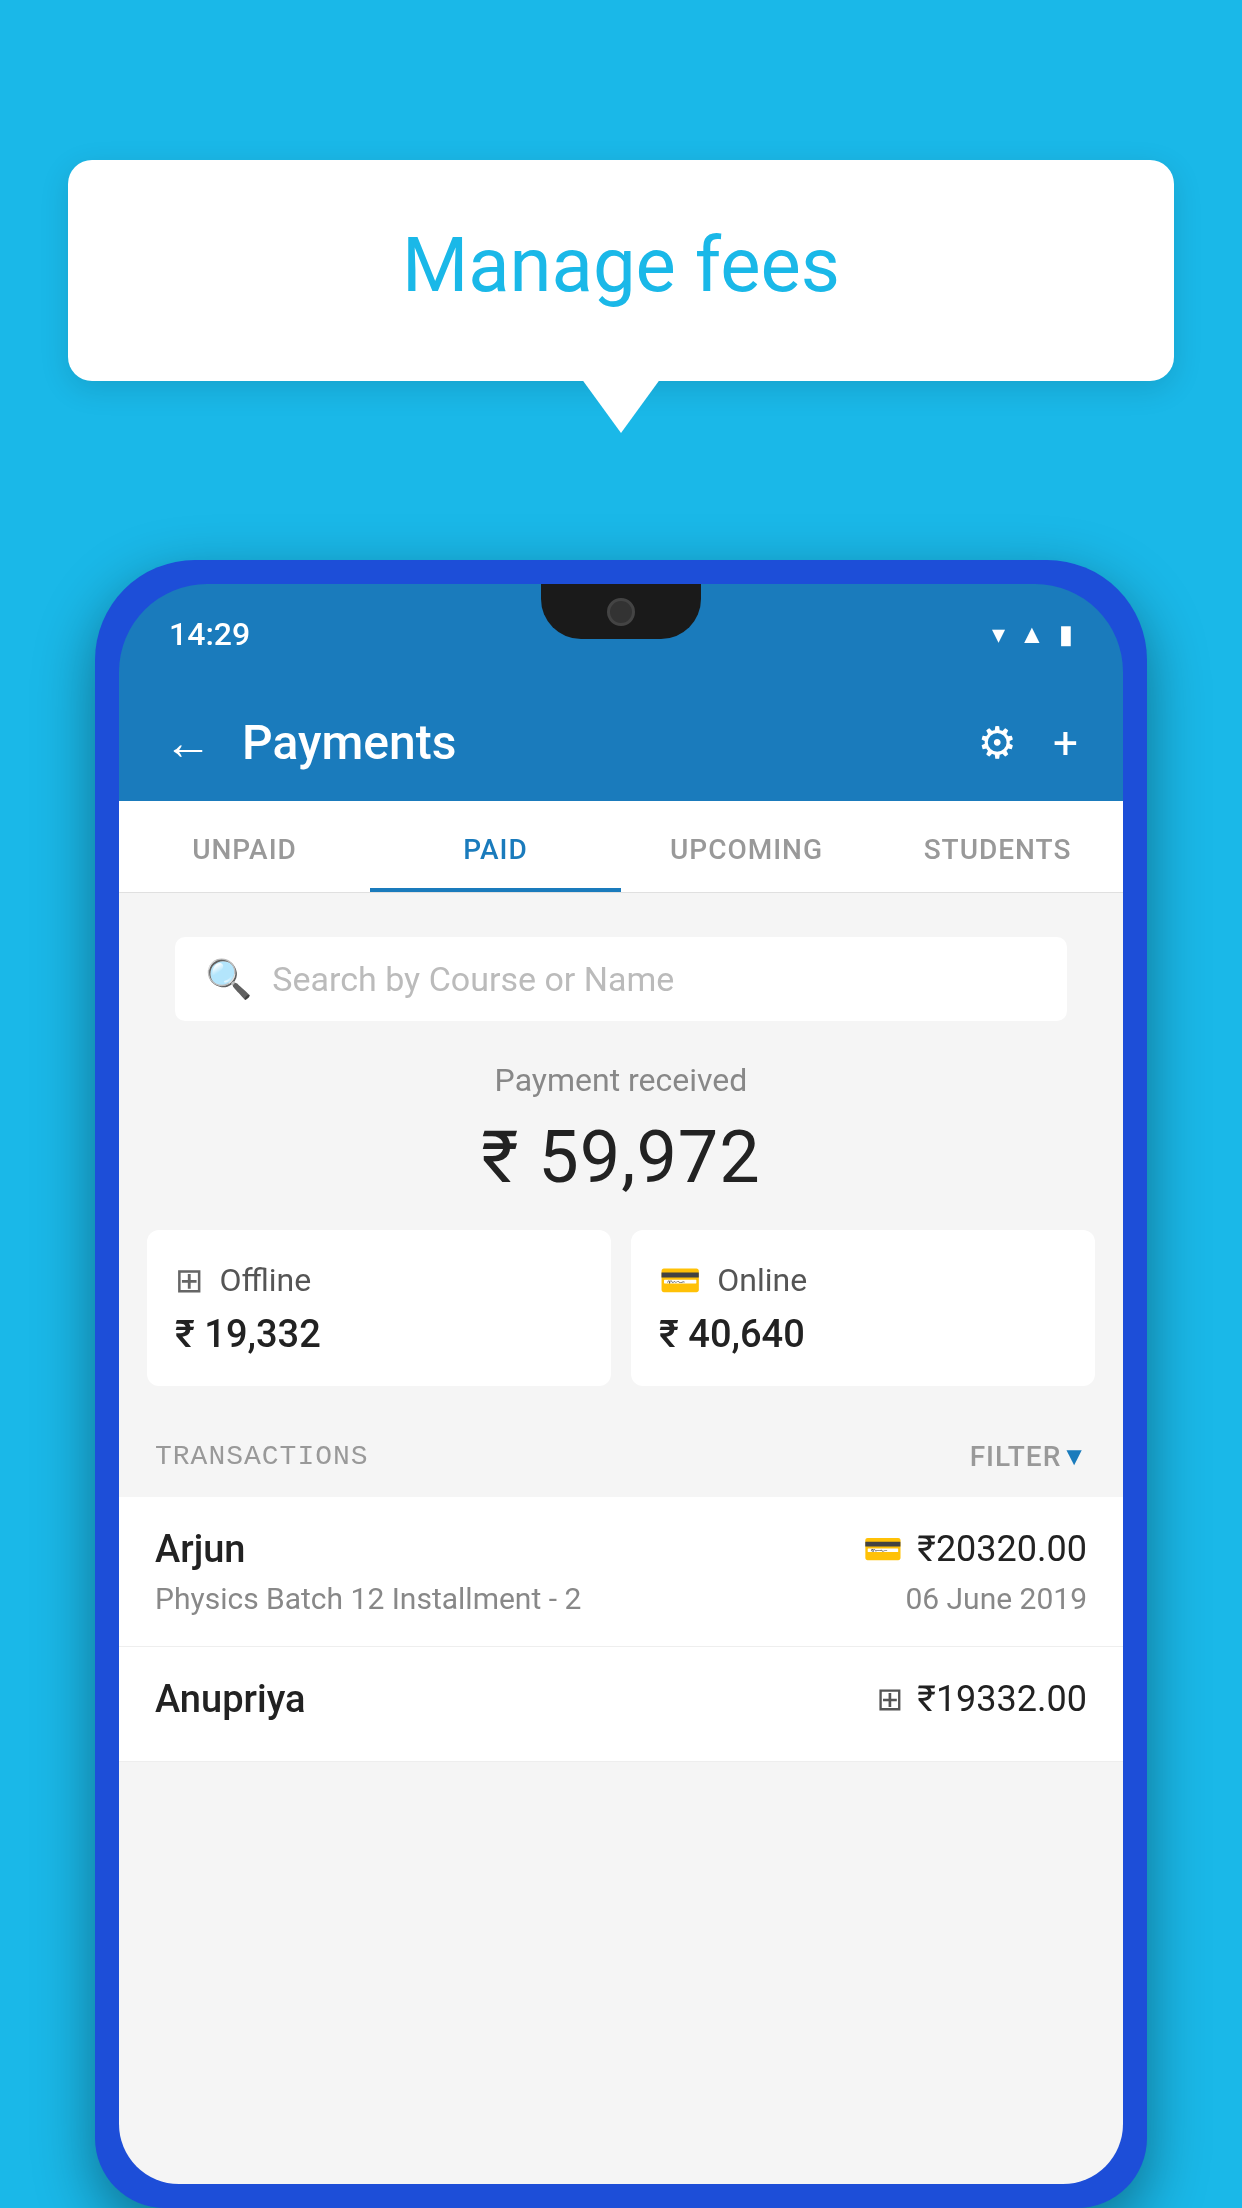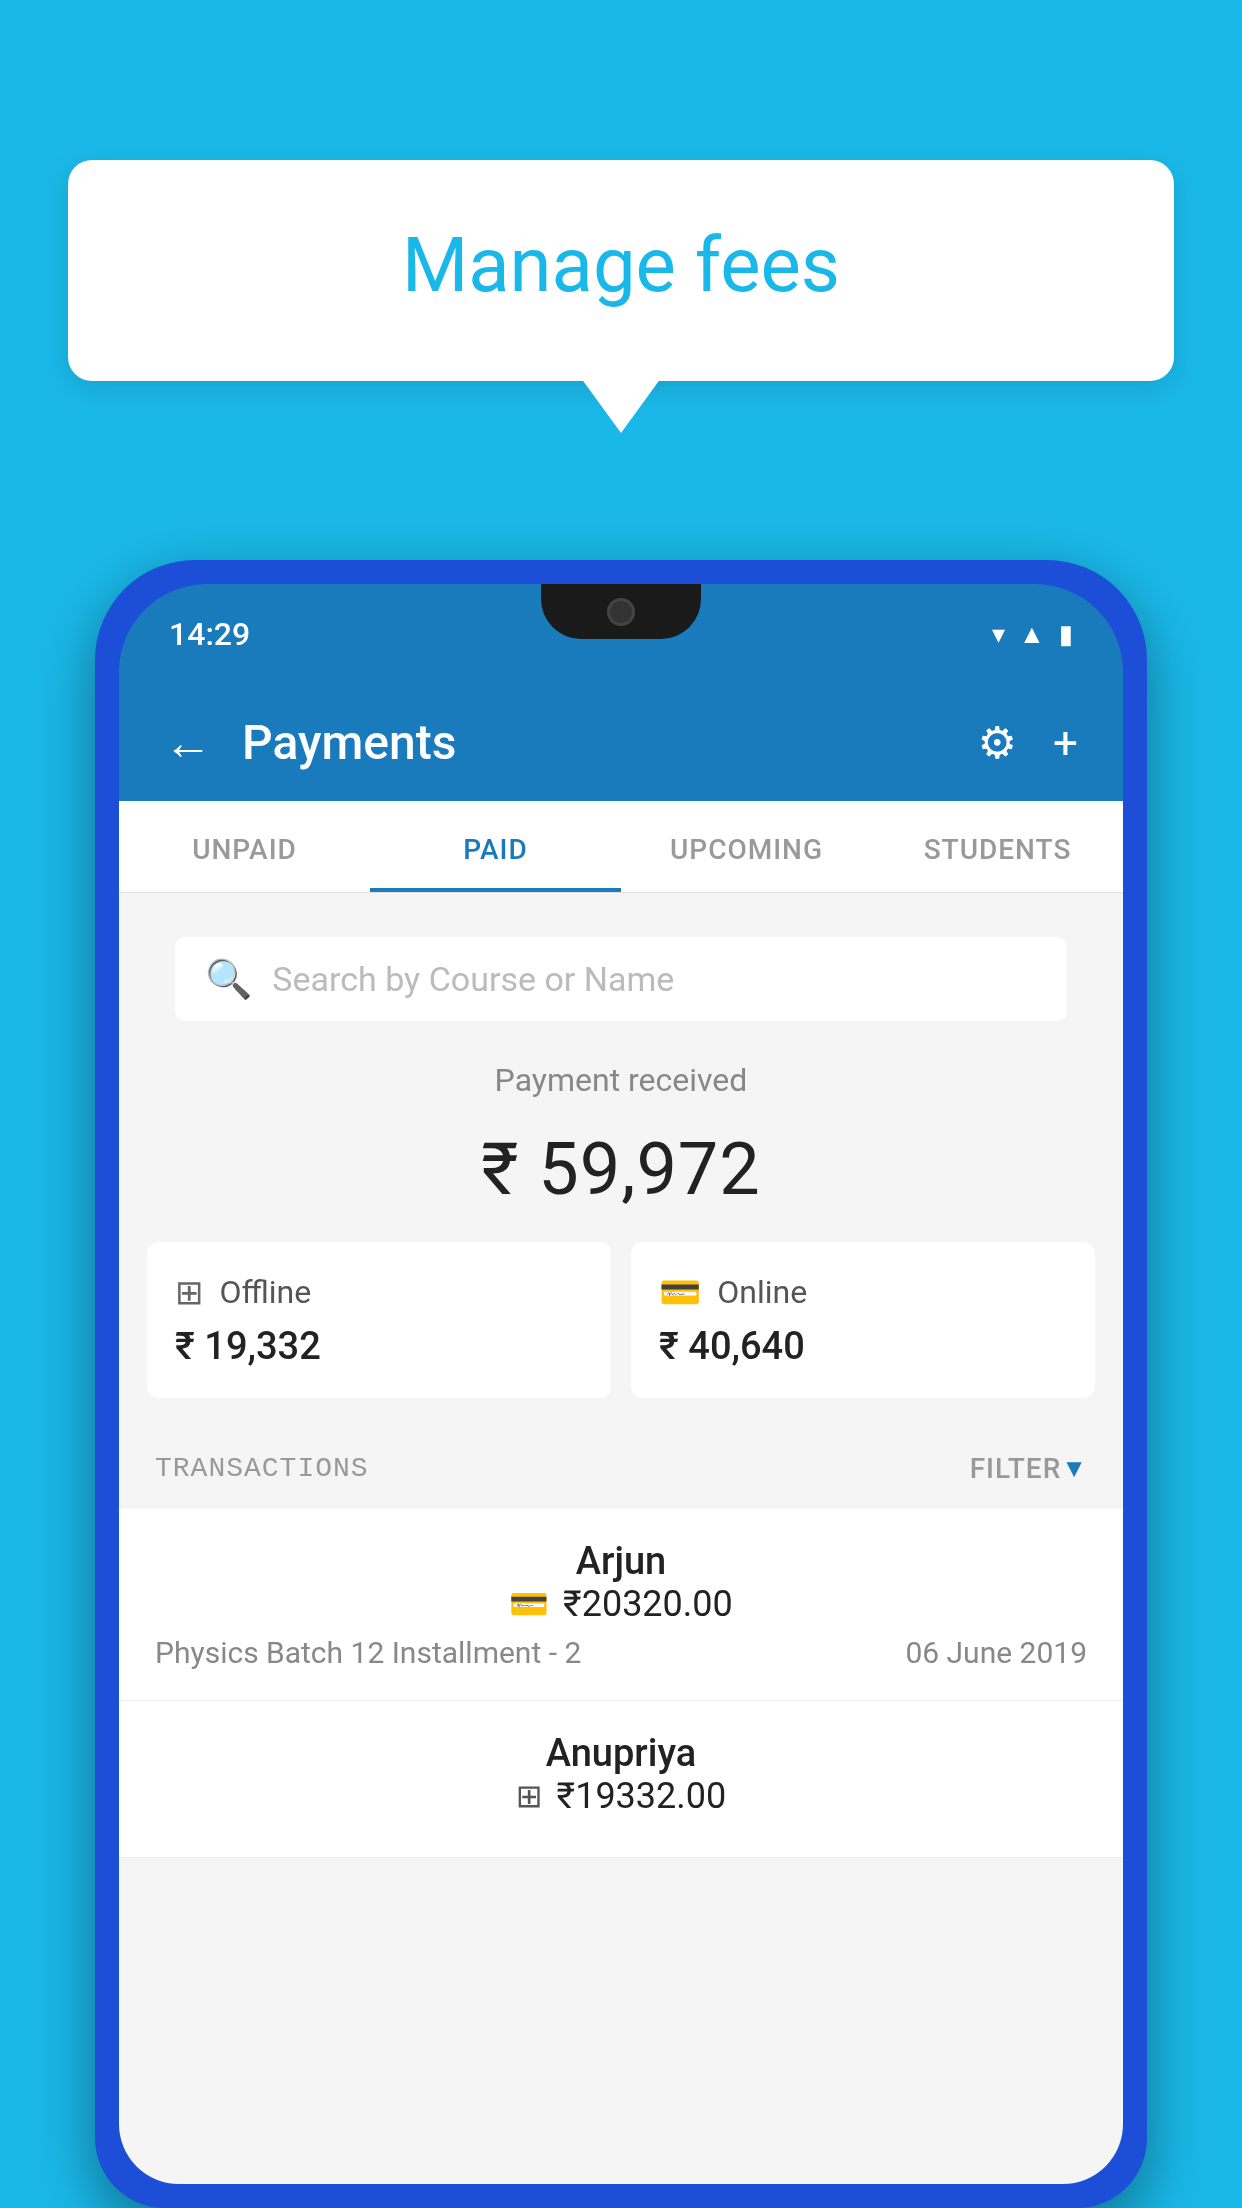--- a/index.html
+++ b/index.html
@@ -200,21 +200,21 @@
 
     
     .payment-summary {
       background: #f5f5f5;
       padding: 40px 28px 30px;
       text-align: center;
     }
     .payment-received-label {
       font-size: 32px;
       color: #888;
-      margin-bottom: 28px;
+      margin-bottom: 16px;
     }
     .payment-amount {
       font-size: 72px;
       font-weight: 400;
       color: #222;
       letter-spacing: 1px;
     }
 
     
     .payment-cards {
@@ -285,21 +285,20 @@
     .transaction-item {
       background: white;
       padding: 30px 36px;
       border-bottom: 1px solid #eee;
     }
     .transaction-top {
       display: flex;
       justify-content: space-between;
       align-items: center;
       margin-bottom: 10px;
-      flex-direction: column;
     }
     .transaction-name {
       font-size: 38px;
       font-weight: 500;
       color: #222;
     }
     .transaction-amount-row {
       display: flex;
       align-items: center;
       gap: 14px;

